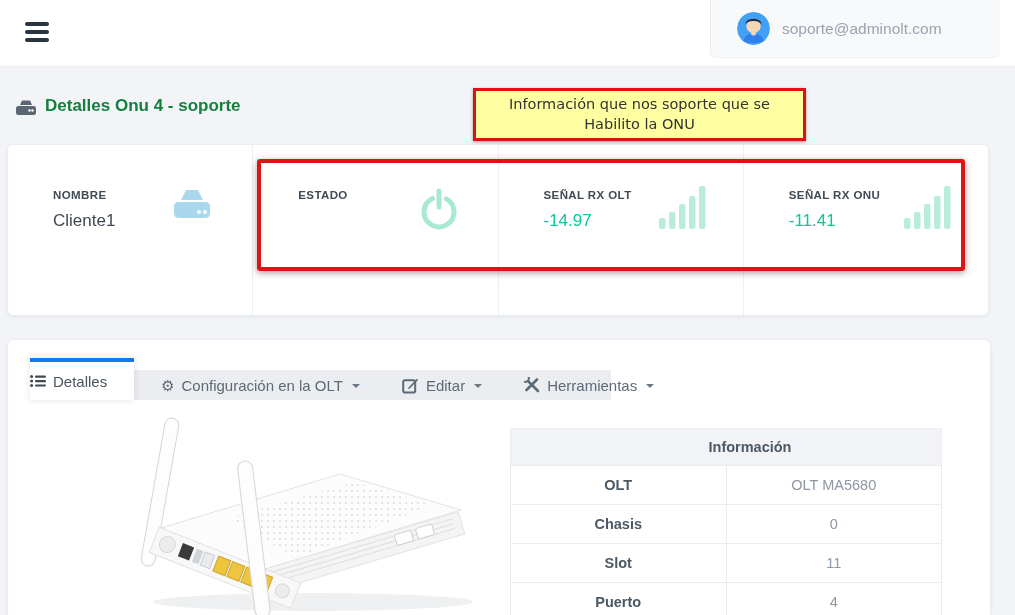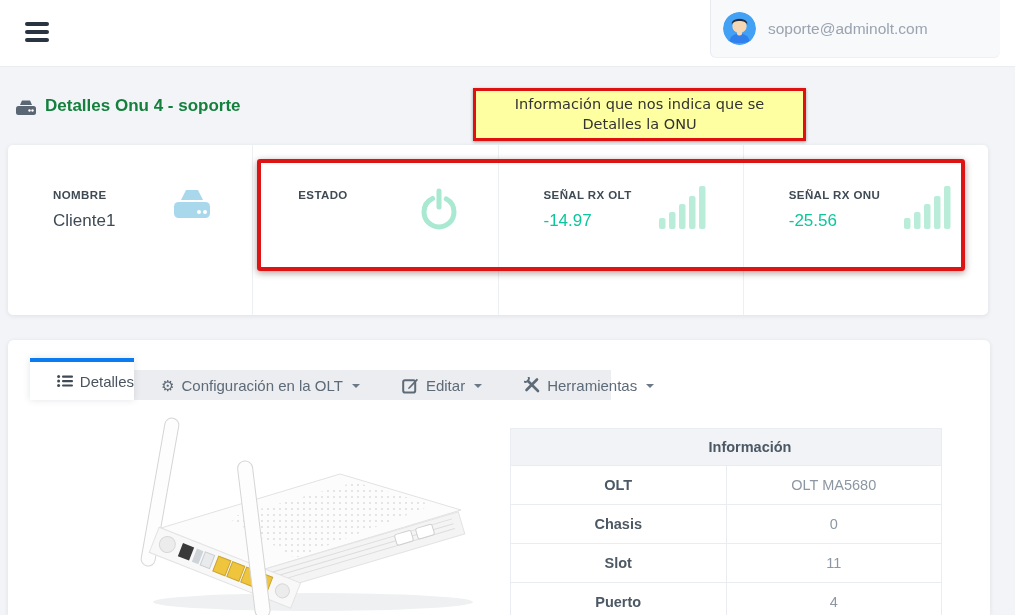--- a/index.html
+++ b/index.html
@@ -14,21 +14,21 @@
   .topbar {
     position:absolute; left:0; top:0; width:1015px; height:67px;
     background:#ffffff; border-bottom:1px solid #ebedf0;
   }
   .hamburger { position:absolute; left:25px; top:22px; width:24px; cursor:pointer; }
   .hamburger .bar { height:4px; background:#2a3340; border-radius:2px; margin-bottom:4px; }
   .user-panel {
     position:absolute; right:15px; top:0; width:290px; height:58px;
     background:#f7f9fb; border-left:1px solid #e8ebef; border-bottom:1px solid #eef1f4;
     border-radius:0 0 6px 6px;
-    display:flex; align-items:center; padding-left:12px; cursor:pointer;
+    display:flex; align-items:center; padding-left:26px; cursor:pointer;
   }
   .avatar { width:33px; height:33px; border-radius:50%; overflow:hidden; flex:0 0 auto; }
   .user-email { margin-left:12px; color:#9aa3af; font-size:15.5px; }
 
   
   .page-title-row {
     position:absolute; left:15px; top:96px;
     display:flex; align-items:flex-end; gap:8px;
     color:#15803d; font-weight:bold; font-size:17px;
   }
@@ -70,21 +70,21 @@
     position:absolute; left:8px; top:340px; width:982px; height:275px;
     background:#ffffff; border-radius:6px 6px 0 0;
     box-shadow:0 1px 5px rgba(35,45,60,.09);
     overflow:hidden;
   }
   .tabs-row { position:absolute; left:22px; top:18px; height:42px; display:flex; align-items:flex-end; z-index:2; }
   .tab-active {
     width:104px; height:42px; background:#ffffff;
     border-top:4px solid #0d7bf0;
     box-shadow:0 0 7px rgba(40,50,70,.13);
-    display:flex; align-items:center; justify-content:flex-end; gap:7px;
+    display:flex; align-items:center; justify-content:flex-start; gap:7px;
     font-size:15px; color:#49545f; cursor:pointer; z-index:2;
   }
   .tab-strip {
     width:477px; height:30px; background:#ebedf0;
     display:flex; align-items:center; padding-left:6px;
   }
   .tab-item {
     display:flex; align-items:center; gap:7px;
     padding:0 21px; height:30px;
     font-size:15px; color:#5d6a77; cursor:pointer; white-space:nowrap;
@@ -140,21 +140,21 @@
       <path d="M5 6 L17 6 L15 1.5 L7 1.5 Z" fill="#5a6673"></path>
       <rect x="1" y="7" width="20" height="9" rx="2.5" fill="#5a6673"></rect>
       <circle cx="14.5" cy="11.5" r="1.2" fill="#ffffff"></circle>
       <circle cx="17.5" cy="11.5" r="1.2" fill="#ffffff"></circle>
     </svg>
   </span>
   <span>Detalles Onu 4 - soporte</span>
 </div>
 
 <div class="annotation-box">
-  <span>Información que nos indica que se Detalles la ONU</span>
+  <span>Información que nos soporte que se Habilito la ONU</span>
 </div>
 
 <div class="status-card">
 
   <div class="status-col">
     <div class="status-label">NOMBRE</div>
     <div class="status-value">Cliente1</div>
     <span class="status-icon" style="top:42px;">
       <svg width="48" height="34" viewBox="0 0 48 34">
         <path d="M13 13 L35 13 L30 3 L18 3 Z" fill="#a9d8ed"></path>
@@ -184,21 +184,21 @@
         <rect x="10" y="27" width="6.5" height="17" rx="2" fill="#b9edd9"></rect>
         <rect x="20" y="19" width="6.5" height="25" rx="2" fill="#b9edd9"></rect>
         <rect x="30" y="11" width="6.5" height="33" rx="2" fill="#b9edd9"></rect>
         <rect x="40" y="1" width="6.5" height="43" rx="2" fill="#b9edd9"></rect>
       </svg>
     </span>
   </div>
 
   <div class="status-col">
     <div class="status-label">SEÑAL RX ONU</div>
-    <div class="status-value green">-25.56</div>
+    <div class="status-value green">-11.41</div>
     <span class="status-icon">
       <svg width="48" height="46" viewBox="0 0 48 46">
         <rect x="0" y="33" width="6.5" height="11" rx="2" fill="#b9edd9"></rect>
         <rect x="10" y="27" width="6.5" height="17" rx="2" fill="#b9edd9"></rect>
         <rect x="20" y="19" width="6.5" height="25" rx="2" fill="#b9edd9"></rect>
         <rect x="30" y="11" width="6.5" height="33" rx="2" fill="#b9edd9"></rect>
         <rect x="40" y="1" width="6.5" height="43" rx="2" fill="#b9edd9"></rect>
       </svg>
     </span>
   </div>

